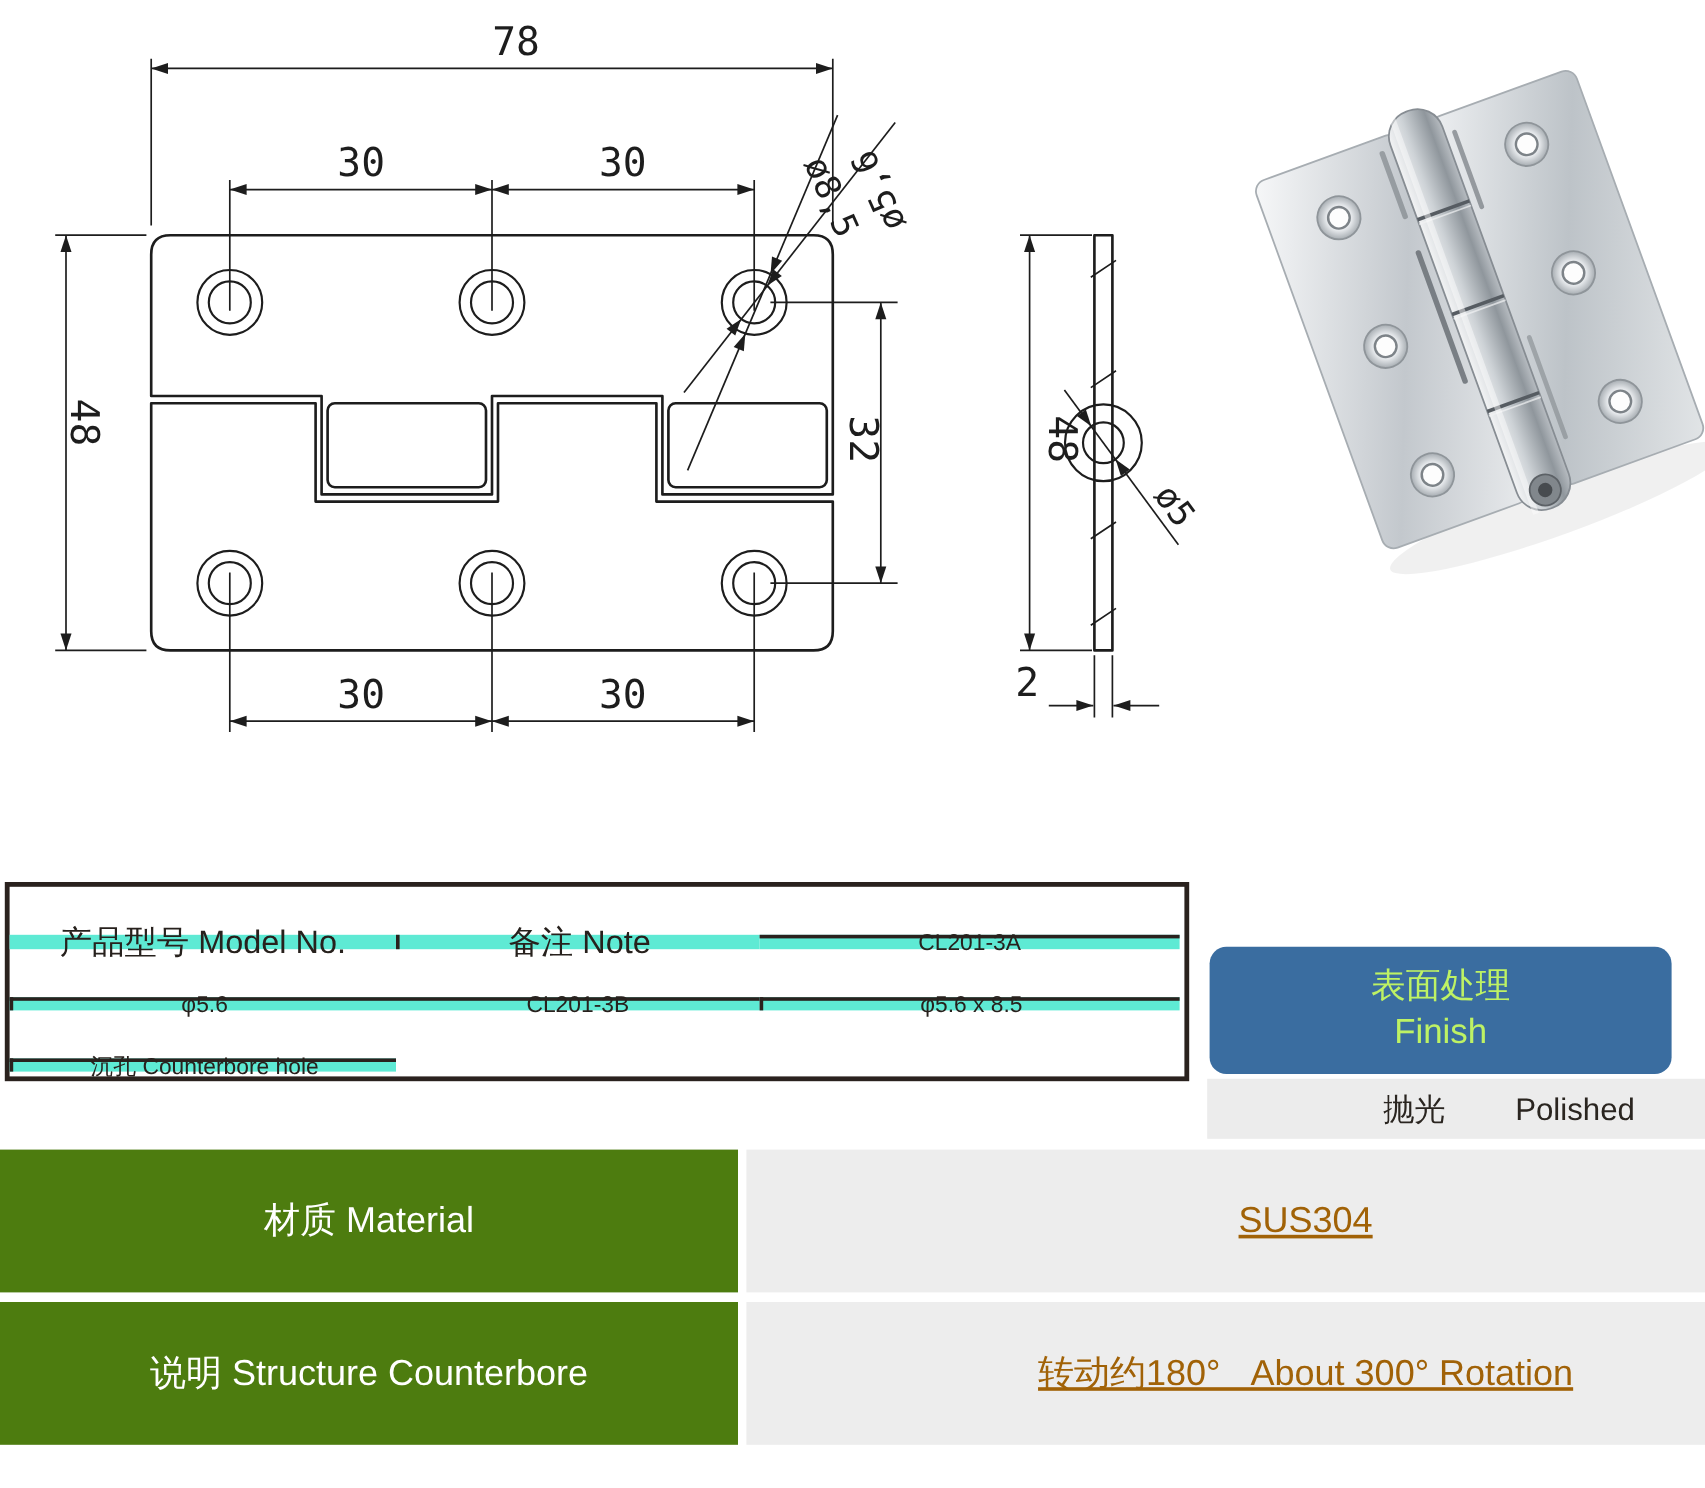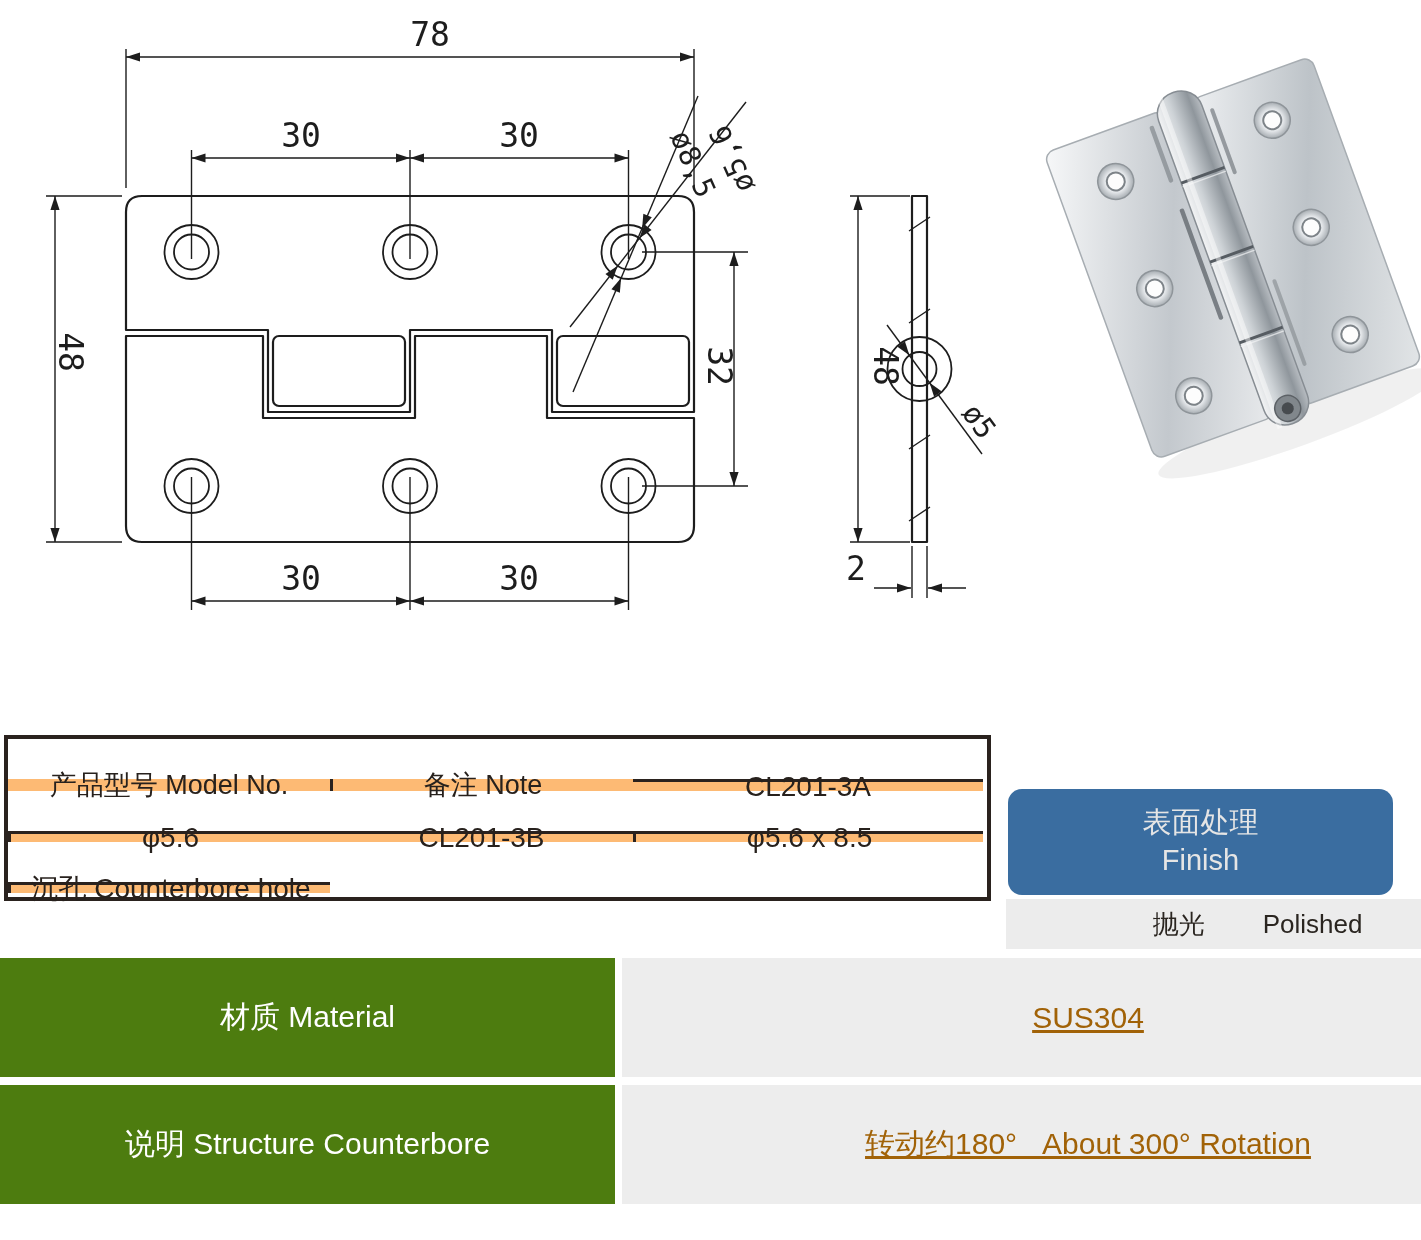--- a/index.html
+++ b/index.html
@@ -10,28 +10,28 @@
   .out{stroke:#1d1d1d;stroke-width:2.2;fill:none;stroke-linejoin:round;}
   .thin{stroke:#1d1d1d;stroke-width:1.8;fill:none;}
   .dimtext{font-family:"DejaVu Sans Mono","Liberation Mono",monospace;font-size:33px;fill:#1d1d1d;}
   .dimtext.sm{font-size:29px;}
   
   .spec-table{position:absolute;left:4px;top:735px;width:987px;height:166px;
       border:4px solid #2a221e;display:grid;grid-template-columns:322px 303px 350px;
       grid-template-rows:52px 51px 51px;box-sizing:border-box;}
   .spec-table .cell{display:flex;align-items:center;justify-content:center;
       border-left:3px solid #2a221e;border-top:3px solid #2a221e;font-size:27px;
-      box-sizing:border-box;background:#fdba74;white-space:nowrap;margin-top:40px;}
+      box-sizing:border-box;background:#5eead4;white-space:nowrap;margin-top:40px;}
   .spec-table .cell.c0{border-left:none;}
   .spec-table .cell.r0{border-top:none;font-size:27px;}
-  .spec-table .cell.val{font-size:28px;}
+  .spec-table .cell.val{font-size:19px;}
   
   .finish-box{position:absolute;left:1008px;top:789px;width:385px;height:106px;
       background:#3a6da0;border-radius:14px;display:flex;flex-direction:column;
-      align-items:center;justify-content:center;color:#e5e5e5;font-size:29px;line-height:1.3;}
+      align-items:center;justify-content:center;color:#bef264;font-size:29px;line-height:1.3;}
   .finish-strip{position:absolute;left:1006px;top:899px;width:415px;height:50px;
       background:#ececec;display:flex;align-items:center;justify-content:center;
       gap:58px;font-size:26px;color:#2a2520;padding-left:44px;}
   
   .blue-cell{position:absolute;width:615px;height:119px;background:#4d7c0f;color:#fff;
       display:flex;align-items:center;justify-content:center;font-size:30px;}
   .gray-cell{position:absolute;left:622px;width:932px;height:119px;background:#ededed;
       color:#a16207;display:flex;align-items:center;justify-content:center;
       font-size:30px;white-space:pre;text-decoration:underline;}
   .rowA{top:958px;} .rowB{top:1085px;}

